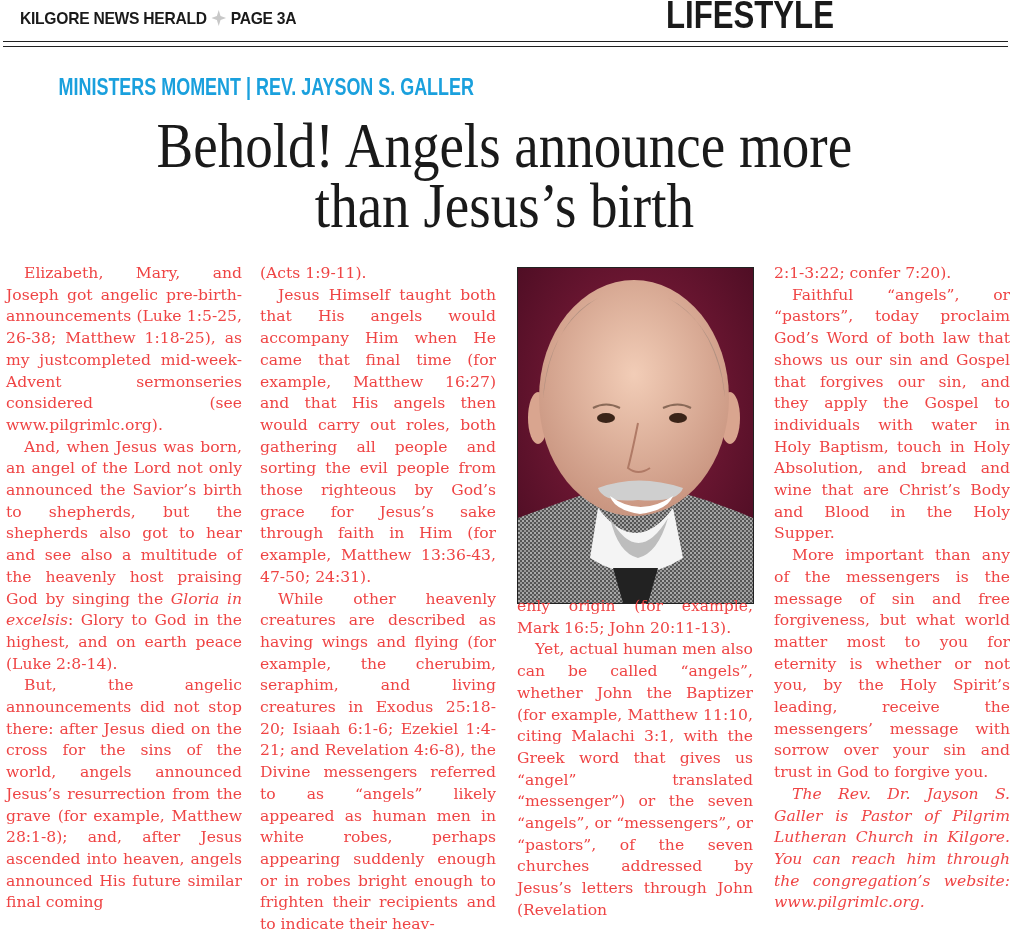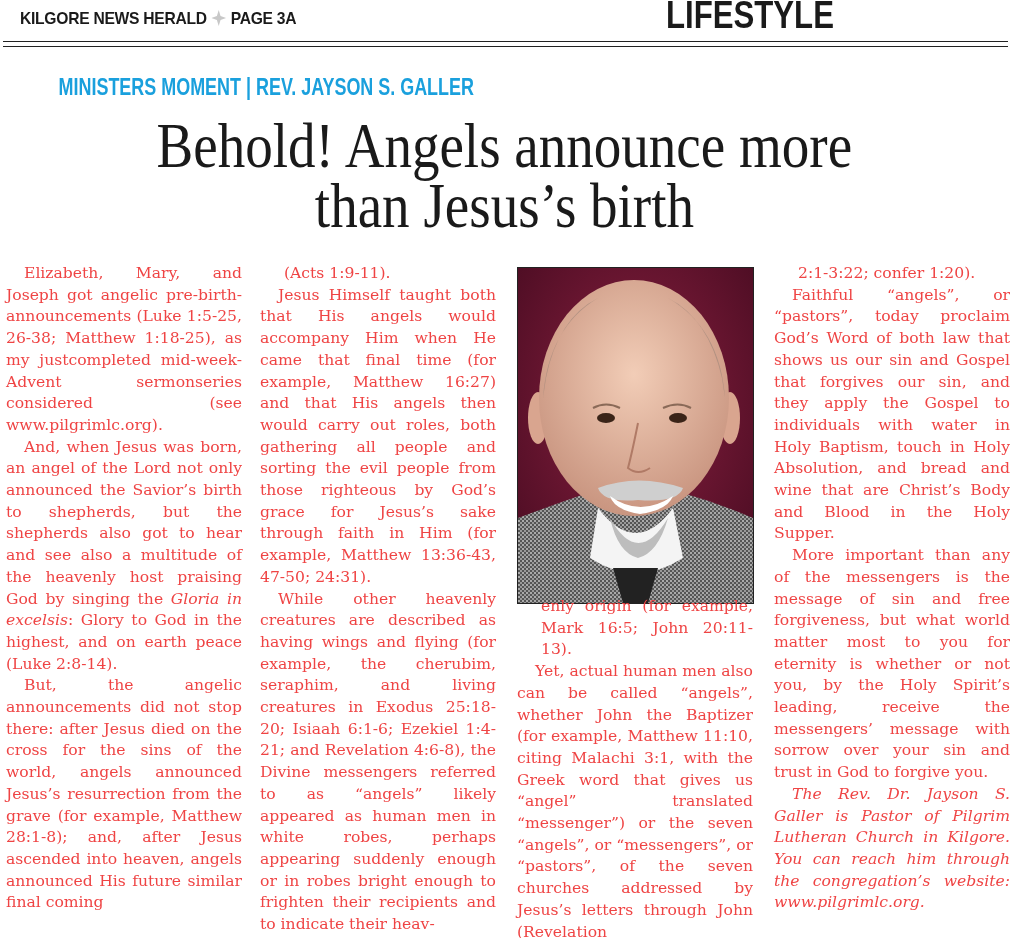--- a/index.html
+++ b/index.html
@@ -9,21 +9,21 @@
   .mast-left .star { display:inline-block; width:16px; height:16px; margin:0 5px; vertical-align:-2px; }
   .mast-right { position:absolute; left:666px; top:-6px; font-family:"Liberation Sans", sans-serif; font-weight:bold; font-size:38px; letter-spacing:0px; color:#1a1a1a; transform:scaleX(0.82); transform-origin:left; white-space:nowrap; }
   .rule1 { position:absolute; left:3px; top:41px; width:1005px; height:1px; background:#222; }
   .rule2 { position:absolute; left:3px; top:46px; width:1005px; height:1px; background:#222; }
   .kicker { position:absolute; left:0; top:74px; width:1010px; text-align:left; font-family:"Liberation Sans", sans-serif; font-weight:bold; font-size:23px; color:#1aa0dd; white-space:nowrap; }
   .kicker span.inner { display:inline-block; transform:scaleX(0.78); }
   .headline { position:absolute; left:0; top:116px; width:1008px; text-align:center; font-family:"Liberation Serif", serif; font-size:64px; line-height:60px; color:#1a1a1a; }
   .headline .inner { display:inline-block; transform:scaleX(0.86); }
   .col { position:absolute; top:263px; width:236px; font-family:"DejaVu Serif", serif; font-size:15.6px; line-height:21.7px; text-align:justify; color:#ef4444; }
   .col p { margin:0; text-indent:18px; }
-  .col p.noindent { text-indent:0;margin-left:24px; }
+  .col p.noindent { text-indent:0; }
   .col p.ital { font-style:italic; }
   .col1 { left:6px; }
   .col2 { left:260px; }
   .col3 { left:517px; top:596px; width:236px; }
   .col4 { left:774px; }
   .photo { position:absolute; left:517px; top:267px; width:235px; height:335px; border:1px solid #222; overflow:hidden; background:#6a1530; }
   .photo svg { display:block; }
 </style>
 </head>
 <body>
@@ -94,17 +94,17 @@
     <path d="M92 250 Q120 300 150 250 Q140 285 120 290 Q100 285 92 250 Z" fill="#bdbdbd"></path>
   </svg>
 </div>
 
 <div class="col col3">
   <p class="noindent">enly origin (for example, Mark 16:5; John 20:11-13).</p>
   <p>Yet, actual human men also can be called “angels”, whether John the Baptizer (for example, Matthew 11:10, citing Malachi 3:1, with the Greek word that gives us “angel” translated “messenger”) or the seven “angels”, or “messengers”, or “pastors”, of the seven churches addressed by Jesus’s letters through John (Revelation</p>
 </div>
 
 <div class="col col4">
-  <p class="noindent">2:1-3:22; confer 1:20).</p>
+  <p class="noindent">2:1-3:22; confer 7:20).</p>
   <p>Faithful “angels”, or “pastors”, today proclaim God’s Word of both law that shows us our sin and Gospel that forgives our sin, and they apply the Gospel to individuals with water in Holy Baptism, touch in Holy Absolution, and bread and wine that are Christ’s Body and Blood in the Holy Supper.</p>
   <p>More important than any of the messengers is the message of sin and free forgiveness, but what world matter most to you for eternity is whether or not you, by the Holy Spirit’s leading, receive the messengers’ message with sorrow over your sin and trust in God to forgive you.</p>
   <p class="ital">The Rev. Dr. Jayson S. Galler is Pastor of Pilgrim Lutheran Church in Kilgore. You can reach him through the congregation’s website: www.pilgrimlc.org.</p>
 </div>
 
 </body></html>

